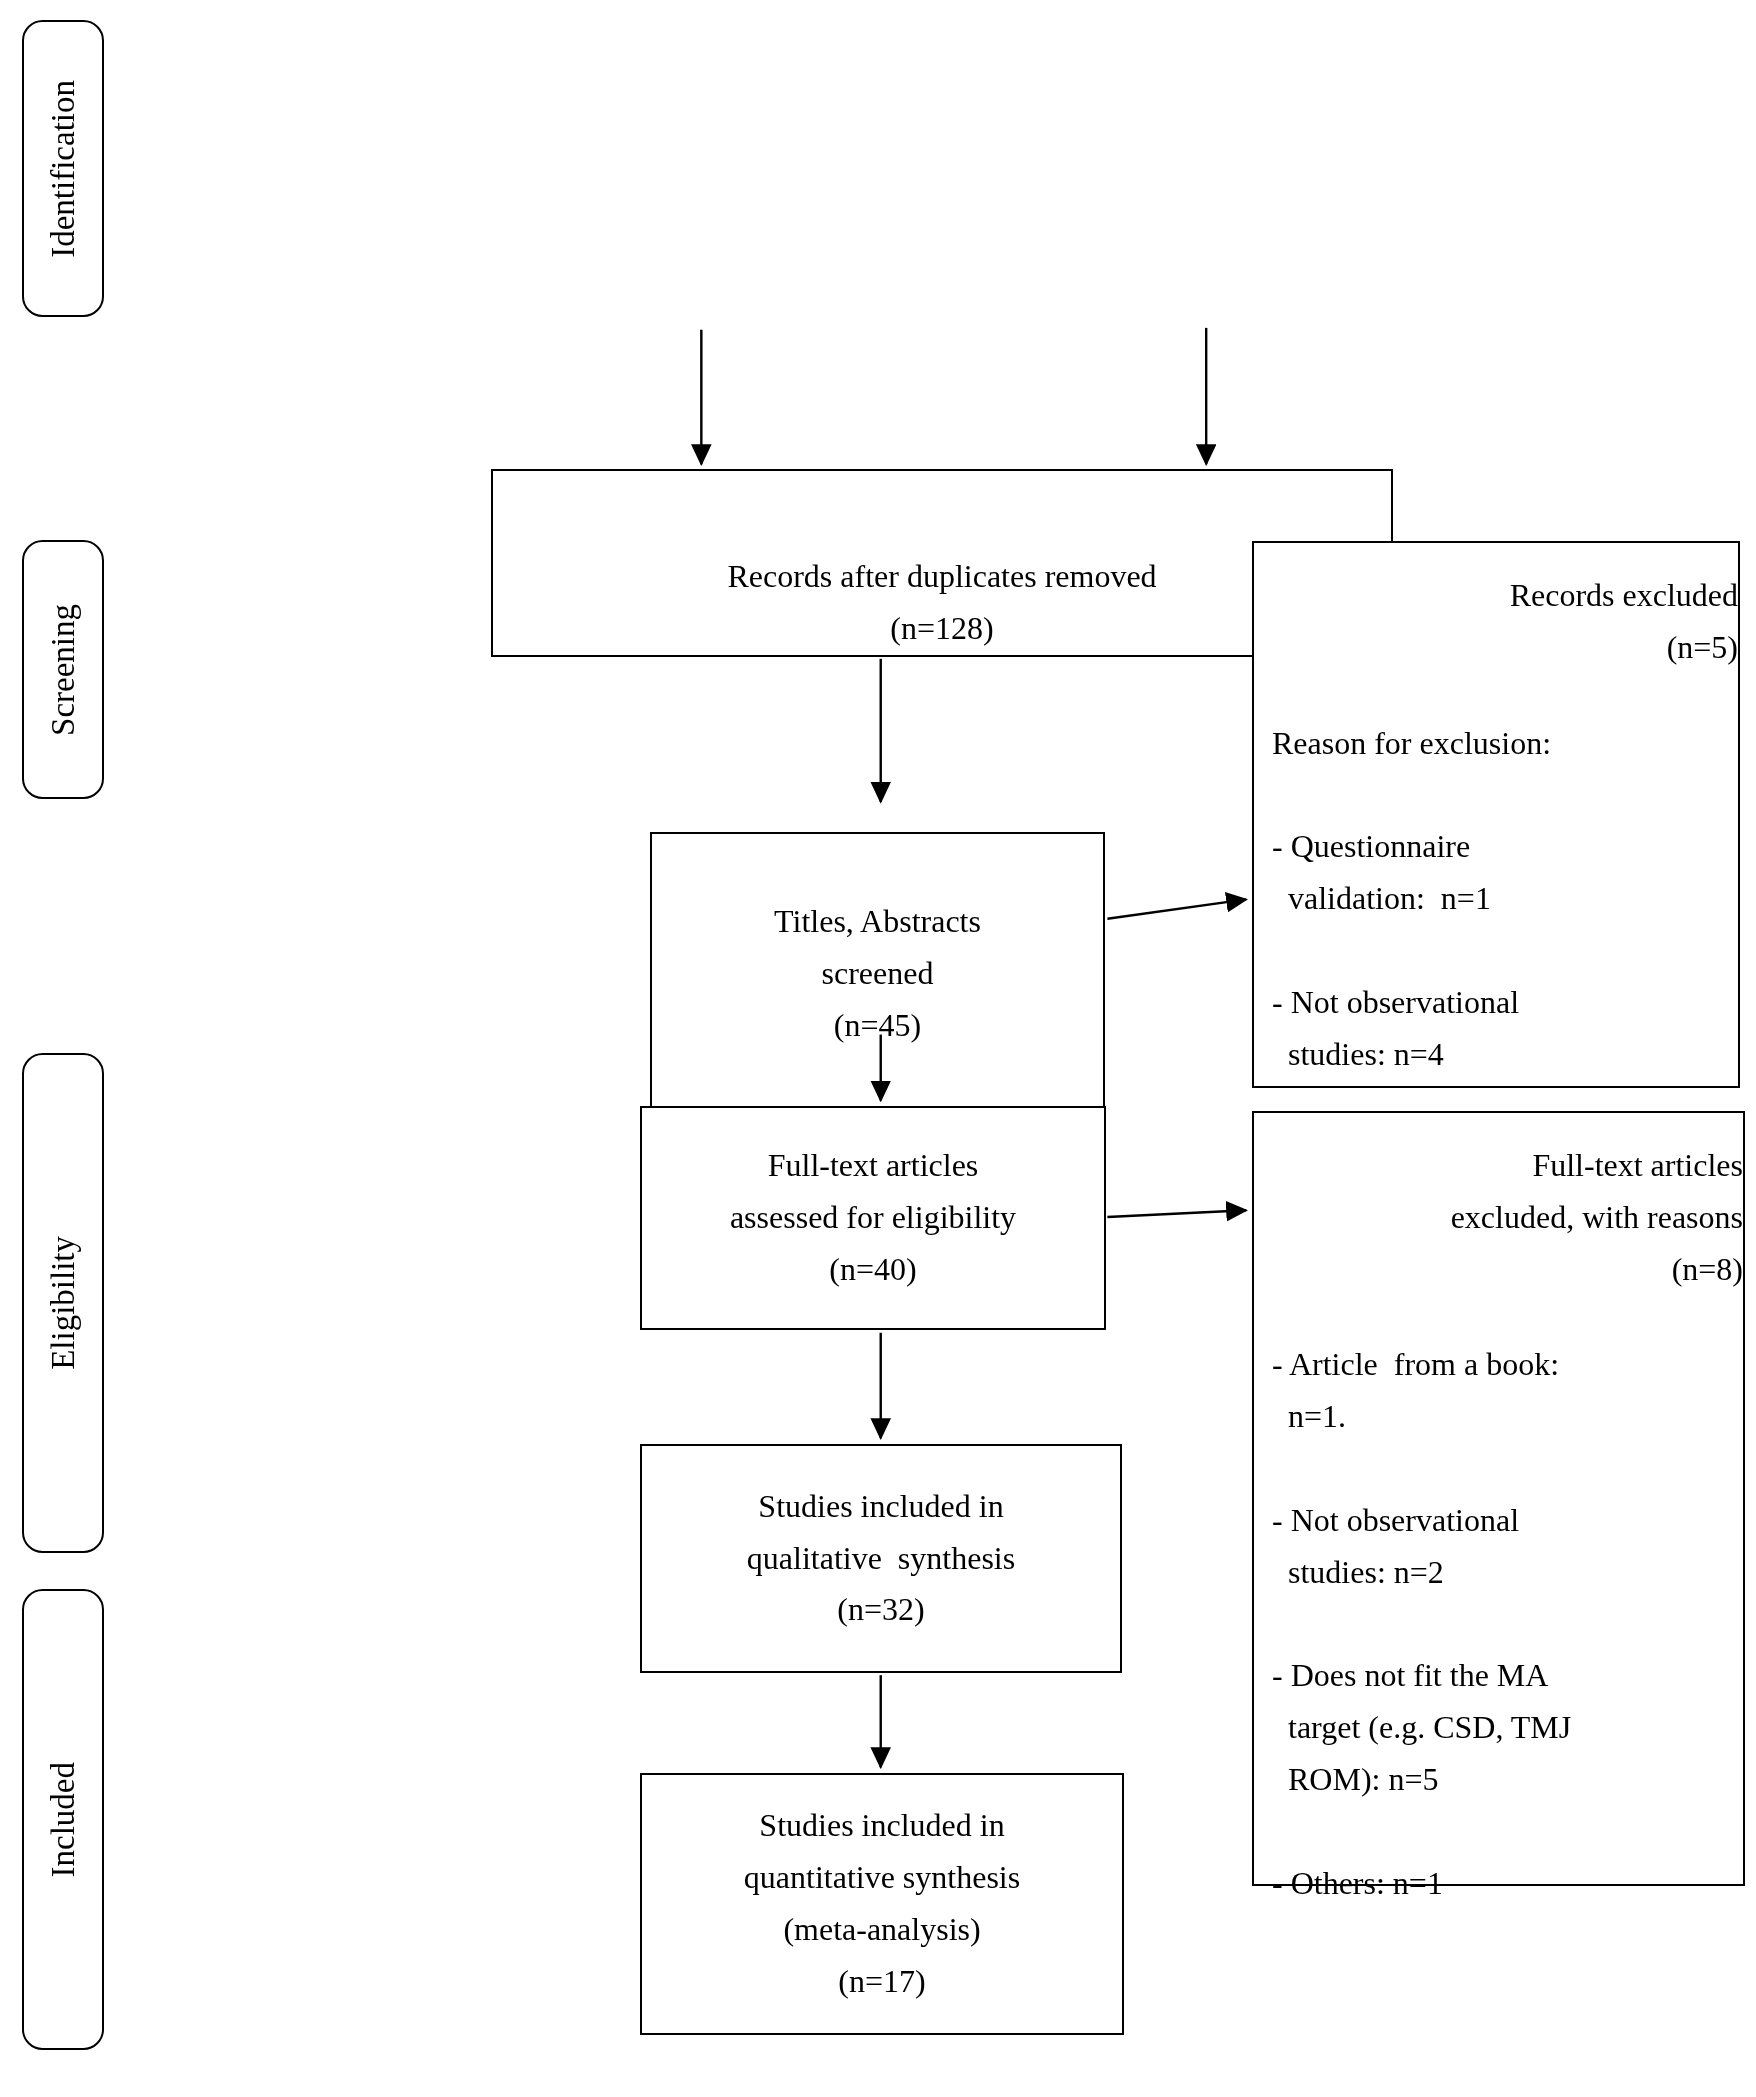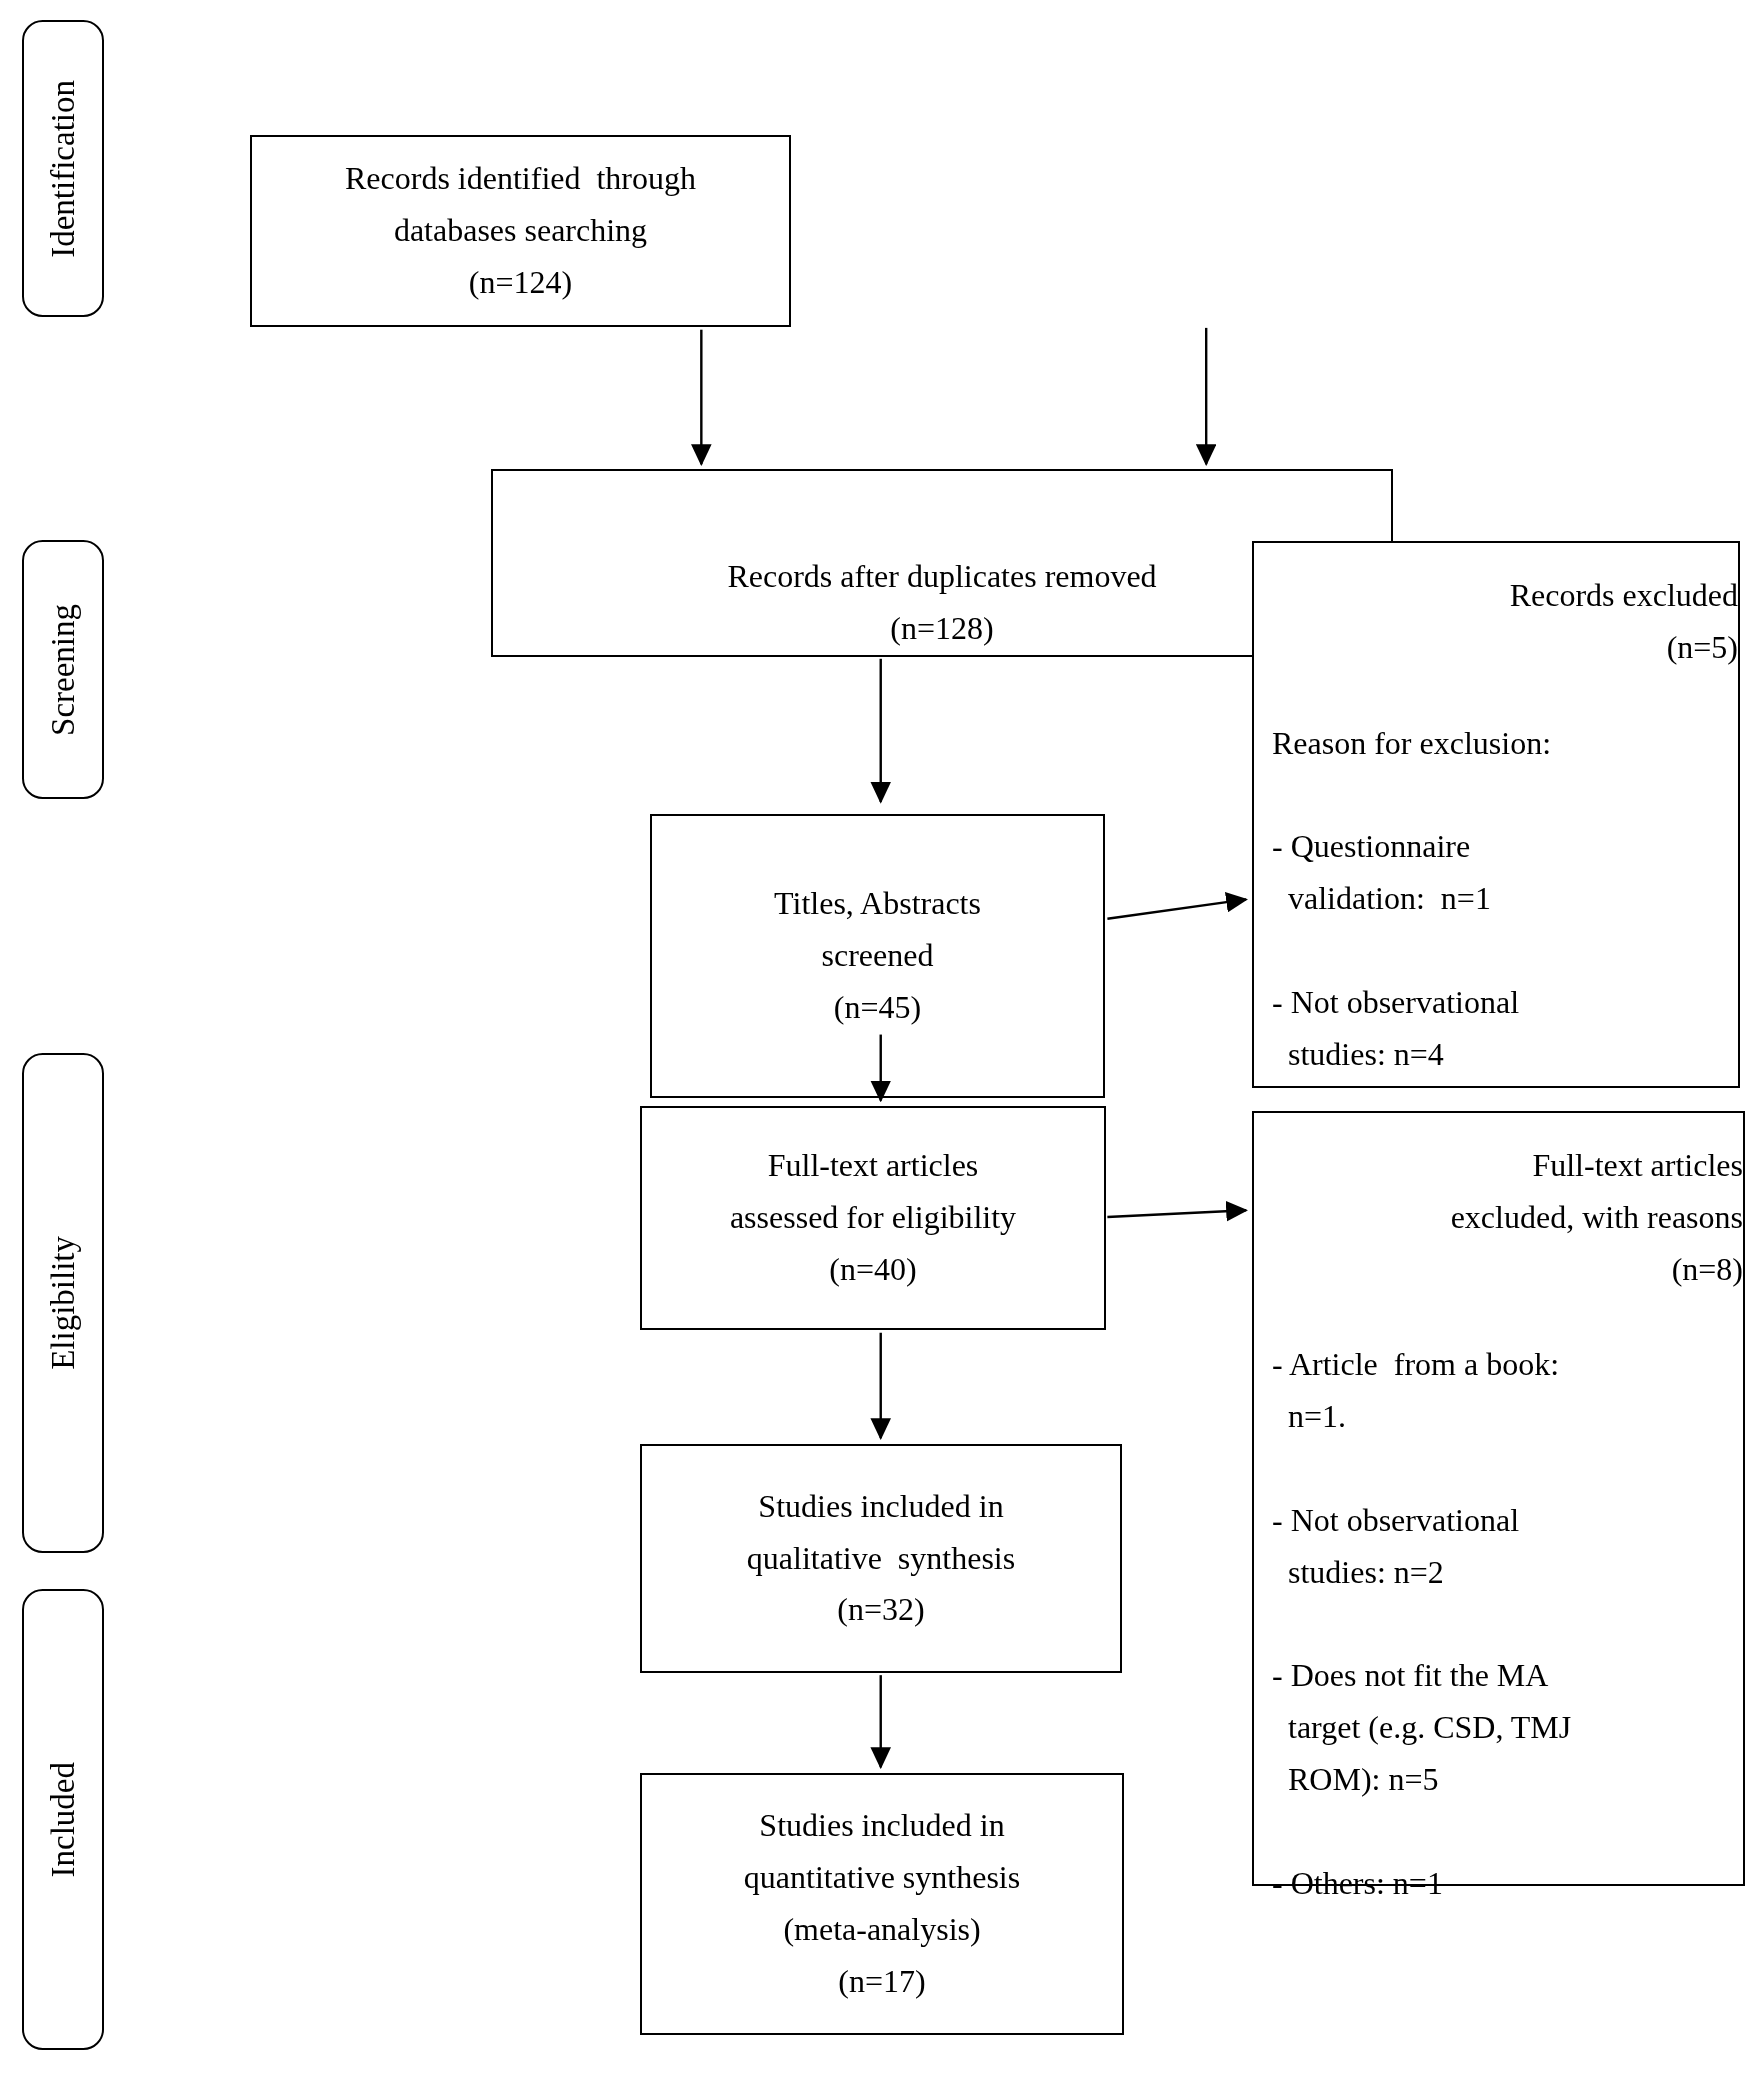--- a/index.html
+++ b/index.html
@@ -82,33 +82,28 @@
   <div class="sidelabel" style="left:22.4px; top:540px; width:82px; height:259px;">
     <span class="vtext">Screening</span>
   </div>
   <div class="sidelabel" style="left:22.4px; top:1053px; width:82px; height:500px;">
     <span class="vtext">Eligibility</span>
   </div>
   <div class="sidelabel" style="left:22.4px; top:1589px; width:82px; height:461px;">
     <span class="vtext">Included</span>
   </div>
 
-  <div class="flowbox" style="left:250px; top:135px; width:541px; height:192px;">
-    <span class="btext">Records identified  through
-databases searching
-(n=124)</span>
-  </div>
 
 
   <div class="flowbox" style="left:491px; top:469px; width:902px; height:188px;align-items:flex-end;">
     <span class="btext">Records after duplicates removed
 (n=128)</span>
   </div>
 
-  <div class="flowbox" style="left:650px; top:814px; width:455px; height:284px;">
+  <div class="flowbox" style="left:650px; top:832px; width:455px; height:284px;">
     <span class="btext">Titles, Abstracts
 screened
 (n=45)</span>
   </div>
 
   <div class="flowbox" style="left:640px; top:1106px; width:466px; height:224px;">
     <span class="btext">Full-text articles
 assessed for eligibility
 (n=40)</span>
   </div>

